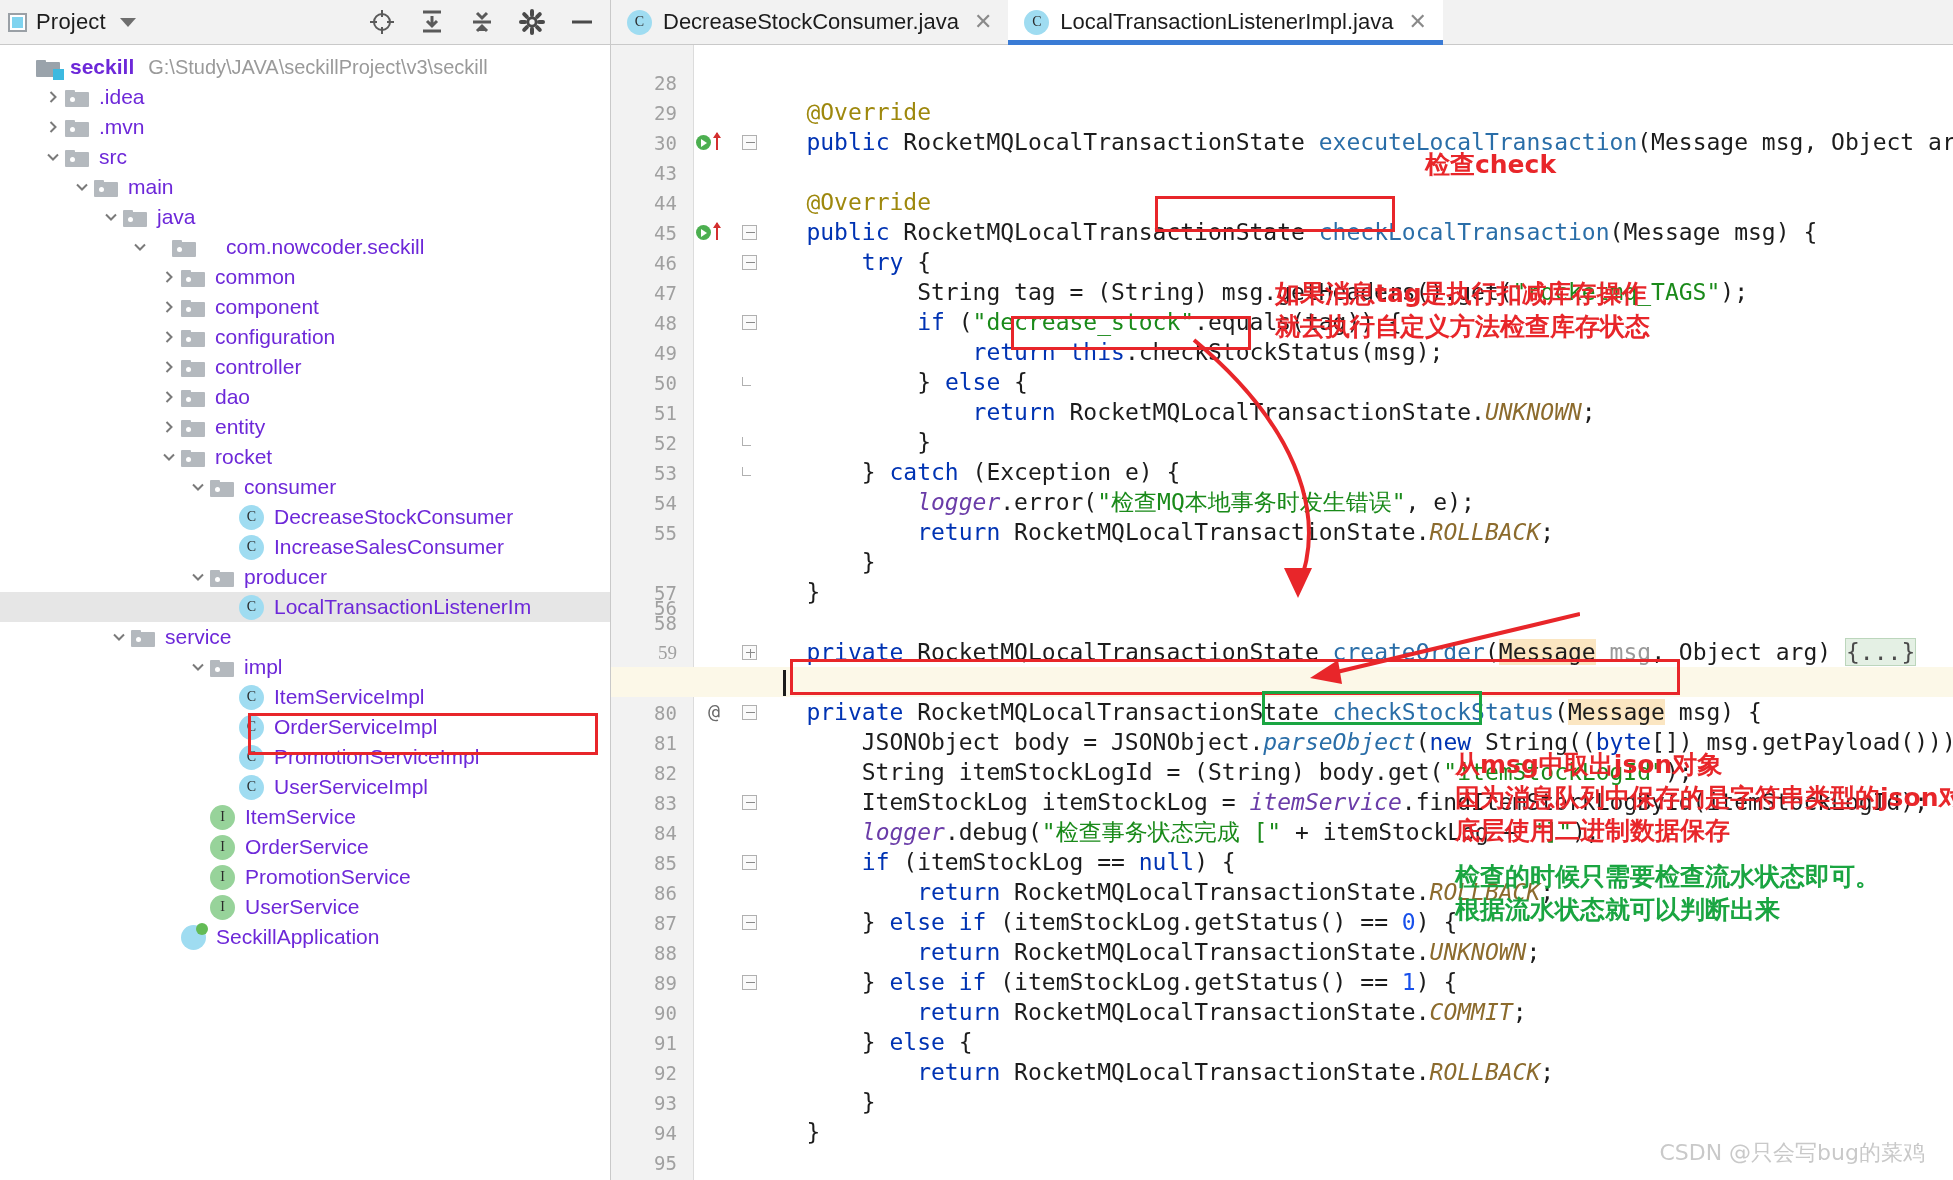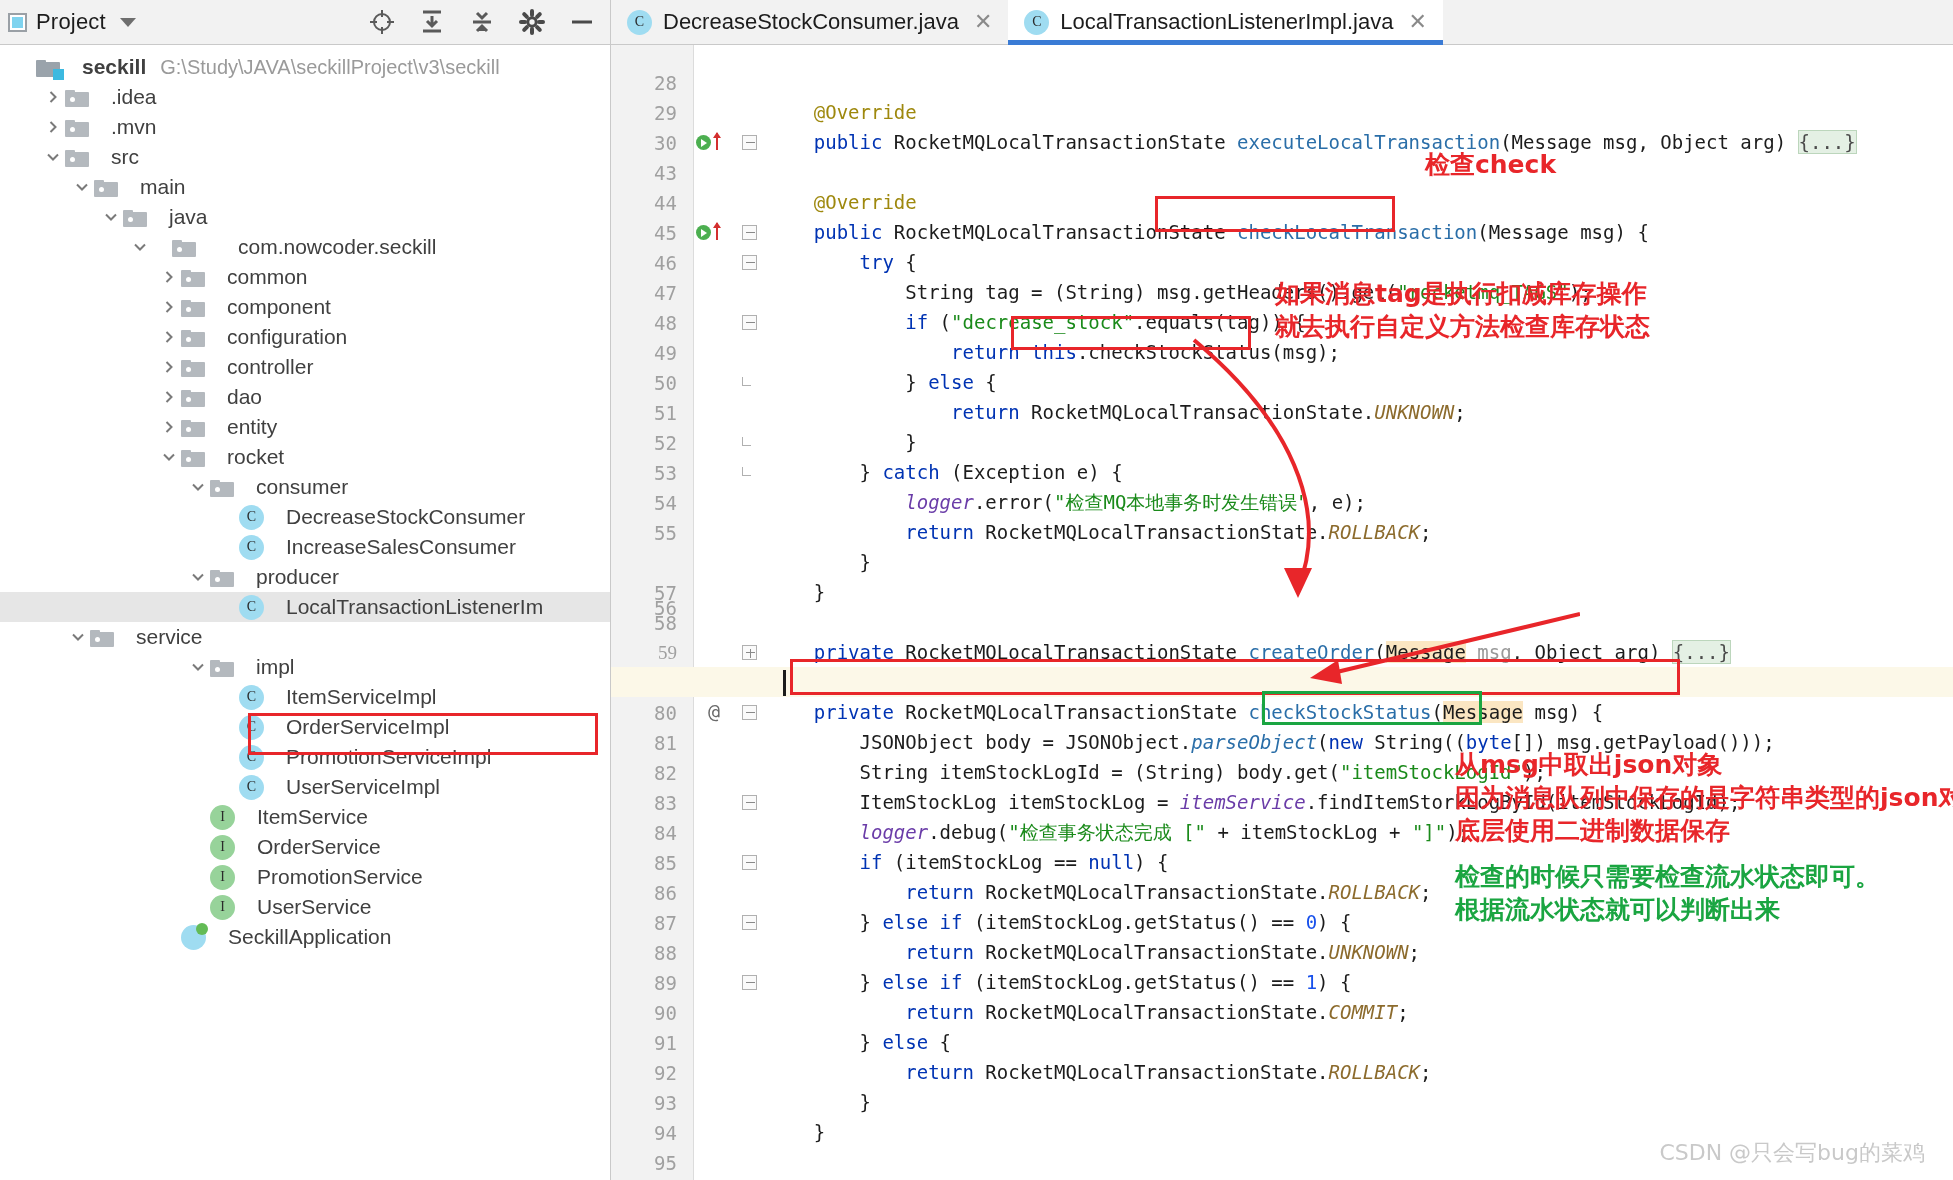--- a/index.html
+++ b/index.html
@@ -89,21 +89,21 @@
     margin-right:10px; flex:0 0 25px; font-family:"Liberation Serif", serif;
   }
   .spring-icon{
     width:25px;height:25px;border-radius:50%;background:#9fdcf1;
     margin-right:10px; flex:0 0 25px; position:relative;
   }
   .spring-icon::after{
     content:""; position:absolute; right:-2px; top:-2px; width:12px;height:12px;
     border-radius:50%; background:#63bb56;
   }
-  .lbl { color:#404040;margin-left:12px; }
+  .lbl { color:#6d28d9; }
   .lbl.bold { font-weight:bold; }
   .path { color:#9a9a9a; margin-left:14px; font-size:20px; }
 
   
   #editor-area { flex:1; position:relative; background:#ffffff; }
   #tabs-bar {
     height:45px; background:#f2f2f2; display:flex; align-items:stretch;
     border-bottom:1px solid #c9c9c9;
   }
   .tab {
@@ -158,22 +158,22 @@
     content:""; position:absolute; left:3px; top:6px; width:9px; height:1px; background:#8a8a8a;
   }
   .fold.plus::before{
     content:""; position:absolute; left:7px; top:3px; width:1px; height:9px; background:#8a8a8a;
   }
   .fold-end{
     width:9px;height:9px; border-left:1px solid #b0b0b0; border-bottom:1px solid #b0b0b0;
   }
 
   #code {
-    position:absolute; left:157px; top:0; right:0; height:100%;
-    font-family:"DejaVu Sans Mono", monospace; font-size:19px; color:#1c1c1c;
+    position:absolute; left:140px; top:0; right:0; height:100%;
+    font-family:"DejaVu Sans Mono", monospace; font-size:23px; color:#1c1c1c;
     white-space:pre;
   }
   .cline { position:absolute; left:0; line-height:30px; height:30px; }
   .kw { color:#0033b3; }
   .anno { color:#9e880d; }
   .str { color:#1a8a1a; }
   .meth { color:#2a6ea8; }
   .meth-i { color:#2a6ea8; font-style:italic; }
   .stat { color:#8c6b2d; font-style:italic; }
   .fld { color:#6a3ca8; font-style:italic; }
@@ -441,21 +441,21 @@
           <span class="folder">
             <span class="dot"></span>
           </span>
           <span class="lbl">producer</span>
         </div>
         <div class="row selected" style="padding-left: 215px;">
           <span class="arrow"></span>
           <span class="cls-icon">C</span>
           <span class="lbl">LocalTransactionListenerIm</span>
         </div>
-        <div class="row" style="padding-left: 66px;">
+        <div class="row" style="padding-left: 107px;">
           <span class="arrow">
             <svg width="14" height="14" viewBox="0 0 14 14">
               <path d="M2 4.5 L7 9.5 L12 4.5" fill="none" stroke="#7a7a7a" stroke-width="2"></path>
             </svg>
           </span>
           <span class="folder">
             <span class="dot"></span>
           </span>
           <span class="lbl">service</span>
         </div>

